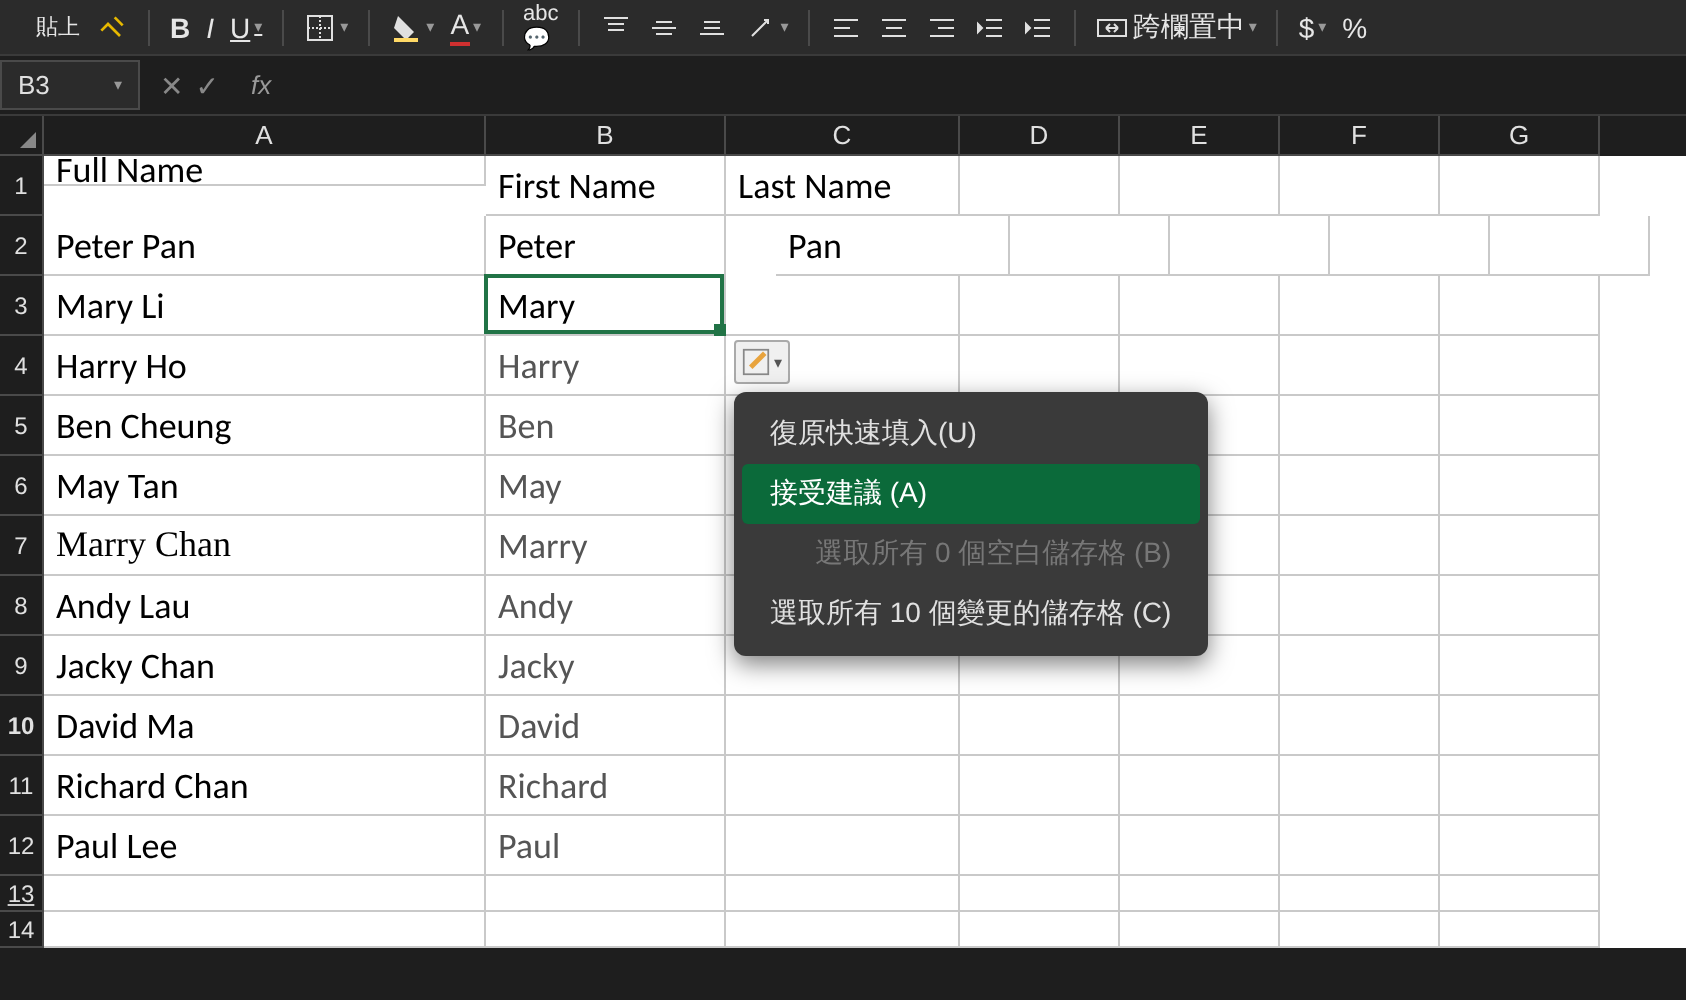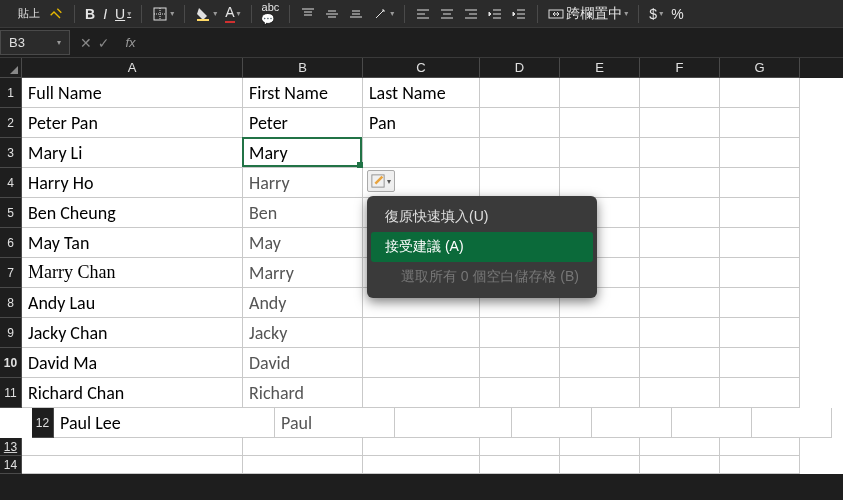--- a/index.html
+++ b/index.html
@@ -174,33 +174,33 @@
       <div class="col-header" style="width: 120px;">B</div>
       <div class="col-header" style="width: 117px;">C</div>
       <div class="col-header" style="width: 80px;">D</div>
       <div class="col-header" style="width: 80px;">E</div>
       <div class="col-header" style="width: 80px;">F</div>
       <div class="col-header" style="width: 80px;">G</div>
     </div>
   <div class="grid-body" id="grid-body">
       <div class="row" style="height: 30px;">
         <div class="row-header" style="height: 30px;">1</div>
-        <div class="cell" style="width: 221px; height: 30px; text-align: center;">Full Name</div>
+        <div class="cell" style="width: 221px; height: 15px; text-align: center;">Full Name</div>
         <div class="cell" style="width: 120px; height: 30px;">First Name</div>
         <div class="cell" style="width: 117px; height: 30px;">Last Name</div>
         <div class="cell" style="width: 80px; height: 30px;"></div>
         <div class="cell" style="width: 80px; height: 30px;"></div>
         <div class="cell" style="width: 80px; height: 30px;"></div>
         <div class="cell" style="width: 80px; height: 30px;"></div>
       </div>
       <div class="row" style="height: 30px;">
         <div class="row-header" style="height: 30px;">2</div>
         <div class="cell" style="width: 221px; height: 30px;">Peter Pan</div>
         <div class="cell" style="width: 120px; height: 30px;">Peter</div>
-        <div class="cell" style="width: 117px; height: 30px;">Pan</div>
+        <div class="cell" style="width: 117px; height: 30px; margin-left: 25px;">Pan</div>
         <div class="cell" style="width: 80px; height: 30px;"></div>
         <div class="cell" style="width: 80px; height: 30px;"></div>
         <div class="cell" style="width: 80px; height: 30px;"></div>
         <div class="cell" style="width: 80px; height: 30px;"></div>
       </div>
       <div class="row" style="height: 30px;">
         <div class="row-header" style="height: 30px;">3</div>
         <div class="cell" style="width: 221px; height: 30px;">Mary Li</div>
         <div class="cell" style="width: 120px; height: 30px;">Mary</div>
         <div class="cell" style="width: 117px; height: 30px;"></div>
@@ -282,21 +282,21 @@
       <div class="row" style="height: 30px;">
         <div class="row-header" style="height: 30px;">11</div>
         <div class="cell" style="width: 221px; height: 30px;">Richard Chan</div>
         <div class="cell suggest" style="width: 120px; height: 30px;">Richard</div>
         <div class="cell" style="width: 117px; height: 30px;"></div>
         <div class="cell" style="width: 80px; height: 30px;"></div>
         <div class="cell" style="width: 80px; height: 30px;"></div>
         <div class="cell" style="width: 80px; height: 30px;"></div>
         <div class="cell" style="width: 80px; height: 30px;"></div>
       </div>
-      <div class="row" style="height: 30px; margin-left: 32px;">
+      <div class="row" style="height: 30px;">
         <div class="row-header" style="height: 30px;">12</div>
         <div class="cell" style="width: 221px; height: 30px;">Paul Lee</div>
         <div class="cell suggest" style="width: 120px; height: 30px;">Paul</div>
         <div class="cell" style="width: 117px; height: 30px;"></div>
         <div class="cell" style="width: 80px; height: 30px;"></div>
         <div class="cell" style="width: 80px; height: 30px;"></div>
         <div class="cell" style="width: 80px; height: 30px;"></div>
         <div class="cell" style="width: 80px; height: 30px;"></div>
       </div>
       <div class="row" style="height: 18px; text-decoration: underline;">
@@ -330,14 +330,15 @@
         <rect x="1" y="1" width="14" height="14" fill="none" stroke="#888"></rect>
         <path d="M12 2l-8 8 2 2 8-8z" fill="#e8a33d"></path>
       </svg>
       <span class="dd">▾</span>
   </div>
 
   <div class="context-menu" id="ctx-menu" style="left: 367px; top: 138px;">
       <div class="menu-item">復原快速填入(U)</div>
       <div class="menu-item highlighted">接受建議 (A)</div>
       <div class="menu-item disabled">選取所有 0 個空白儲存格 (B)</div>
+      <div class="menu-item">選取所有 10 個變更的儲存格 (C)</div>
     </div>
 </div>
 
 </body></html>

